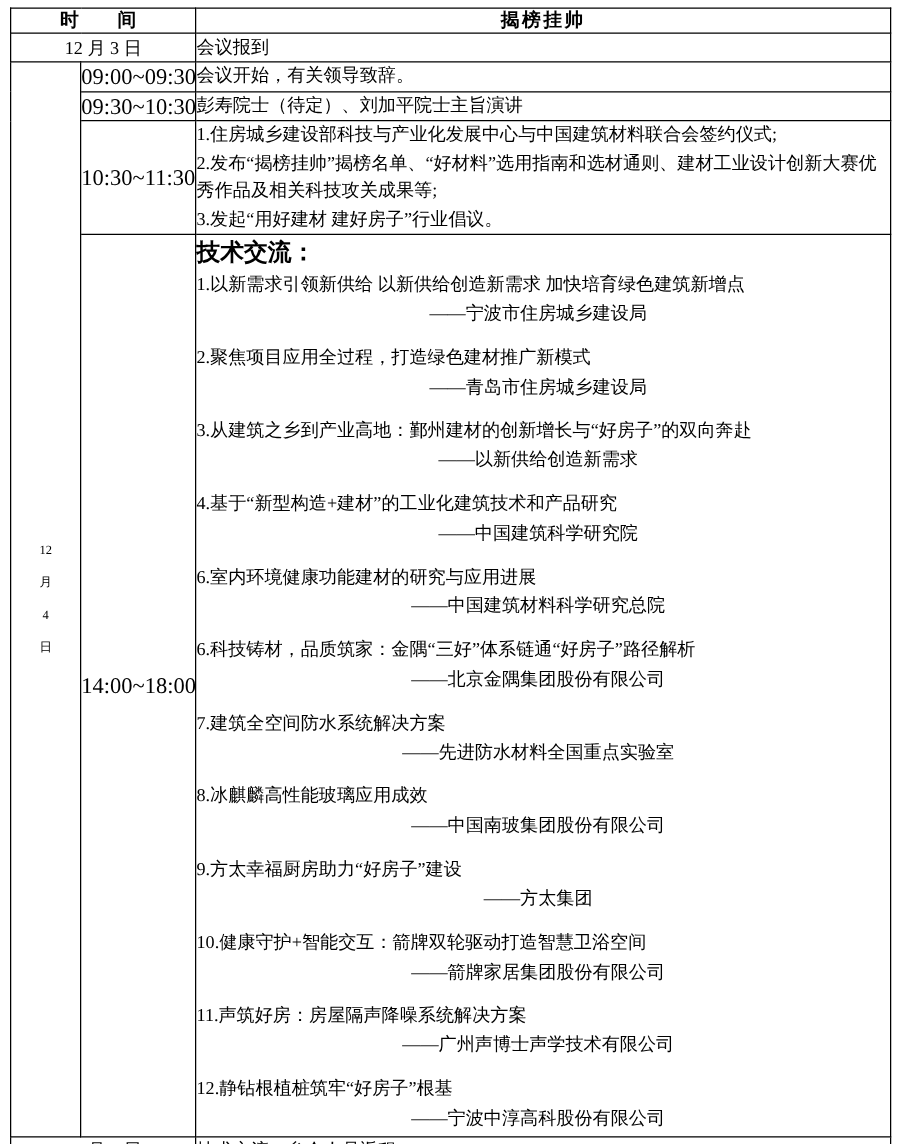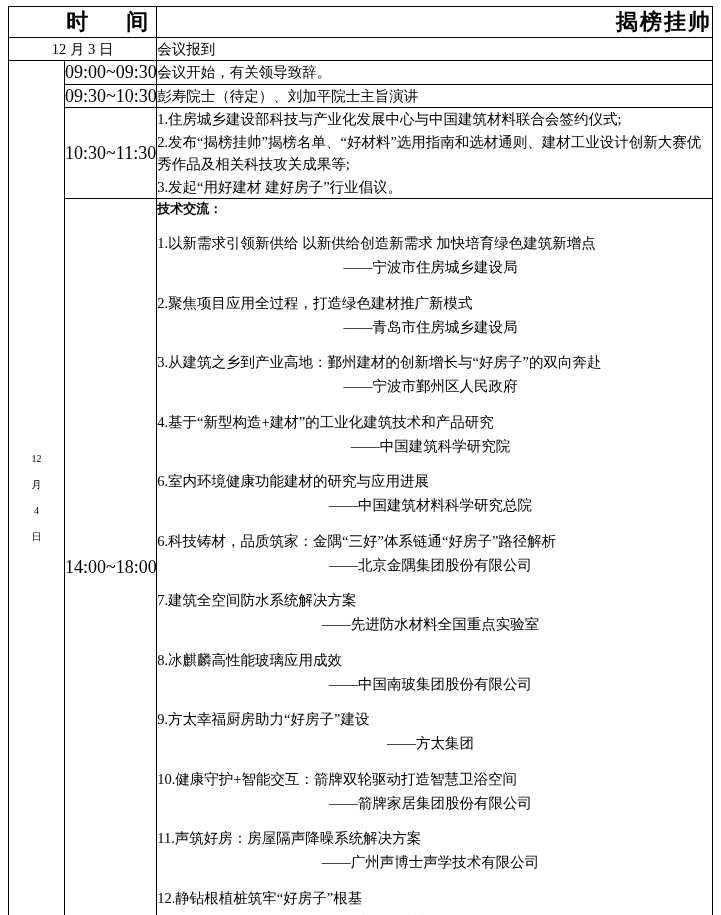--- a/index.html
+++ b/index.html
@@ -25,22 +25,22 @@
   table.agenda td, table.agenda th {
     border: 1px solid #000000;
     vertical-align: middle;
     padding: 0;
   }
   .col-date { width: 56px; }
   .col-time { width: 92px; }
   .col-body { width: 555px; }
 
   .hdr {
-    text-align: right;
-    font-size: 22px;
+    text-align: center;
+    font-size: 15px;
     font-weight: bold;
     letter-spacing: 2px;
     padding: 8px 0 9px 0;
   }
   .hdr-time { letter-spacing: 8px; }
 
   .cell-date {
     text-align: center;
     font-size: 14.5px;
     padding: 9px 0;
@@ -64,25 +64,25 @@
     font-size: 14.5px;
     line-height: 1.55;
     padding: 7px 6px 7px 8px;
     text-align: left;
   }
   .cell-body p {
     margin: 0;
   }
   .tech-title {
     font-weight: bold;
-    font-size: 13px;
+    font-size: 19px;
     margin-bottom: 14px;
   }
   .tech-list p.item {
-    margin: 14px 0 2px 0;
+    margin: 0 0 2px 0;
     line-height: 1.5;
     font-family: Liberation Serif, serif;
   }
   .tech-list p.org {
     margin: 0 0 13px 0;
     text-align: center;
     padding-right: 8px;
     line-height: 1.5;
   }
   .tech-list p.org:last-child {
@@ -144,21 +144,21 @@
       <tr>
         <td class="cell-time">14:00~18:00</td>
         <td class="cell-body">
           <p class="tech-title">技术交流：</p>
           <div class="tech-list">
             <p class="item">1.以新需求引领新供给  以新供给创造新需求  加快培育绿色建筑新增点</p>
             <p class="org">——宁波市住房城乡建设局</p>
             <p class="item">2.聚焦项目应用全过程，打造绿色建材推广新模式</p>
             <p class="org">——青岛市住房城乡建设局</p>
             <p class="item">3.从建筑之乡到产业高地：鄞州建材的创新增长与“好房子”的双向奔赴</p>
-            <p class="org">——宁波市鄞州区人民政府</p>
+            <p class="org">——以新供给创造新需求</p>
             <p class="item">4.基于“新型构造+建材”的工业化建筑技术和产品研究</p>
             <p class="org">——中国建筑科学研究院</p>
             <p class="item">6.室内环境健康功能建材的研究与应用进展</p>
             <p class="org">——中国建筑材料科学研究总院</p>
             <p class="item">6.科技铸材，品质筑家：金隅“三好”体系链通“好房子”路径解析</p>
             <p class="org">——北京金隅集团股份有限公司</p>
             <p class="item">7.建筑全空间防水系统解决方案</p>
             <p class="org">——先进防水材料全国重点实验室</p>
             <p class="item">8.冰麒麟高性能玻璃应用成效</p>
             <p class="org">——中国南玻集团股份有限公司</p>

